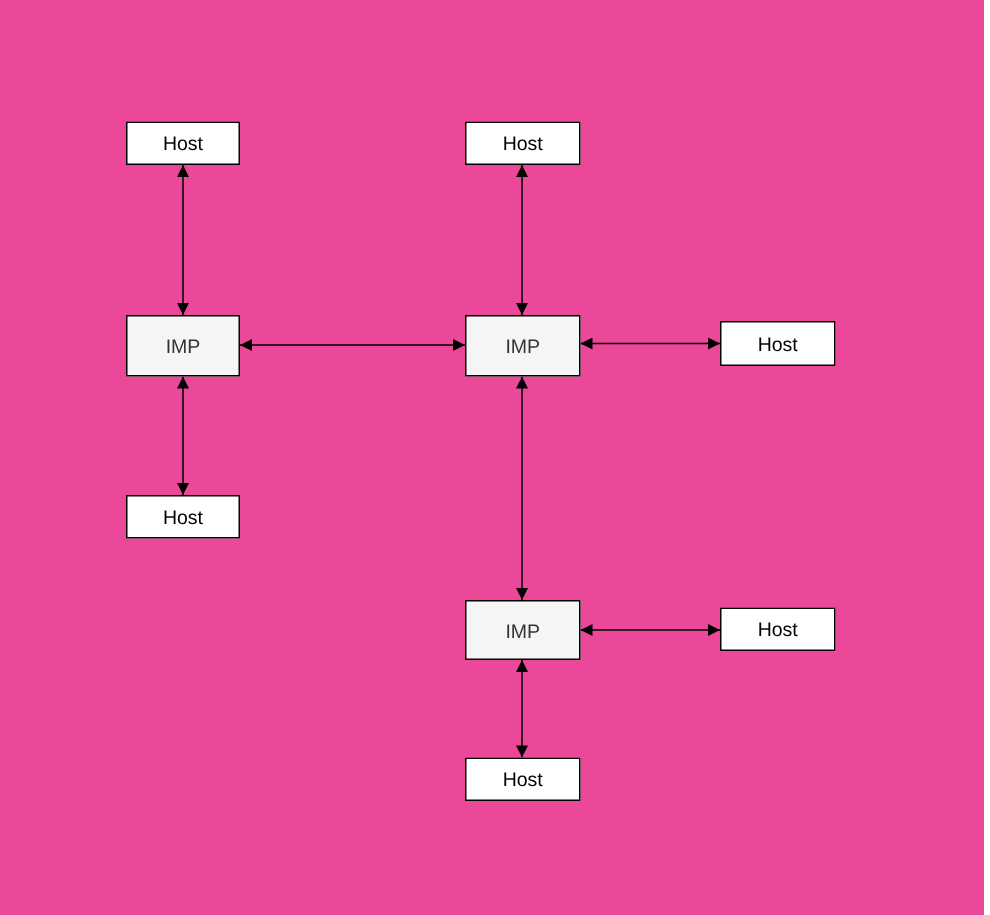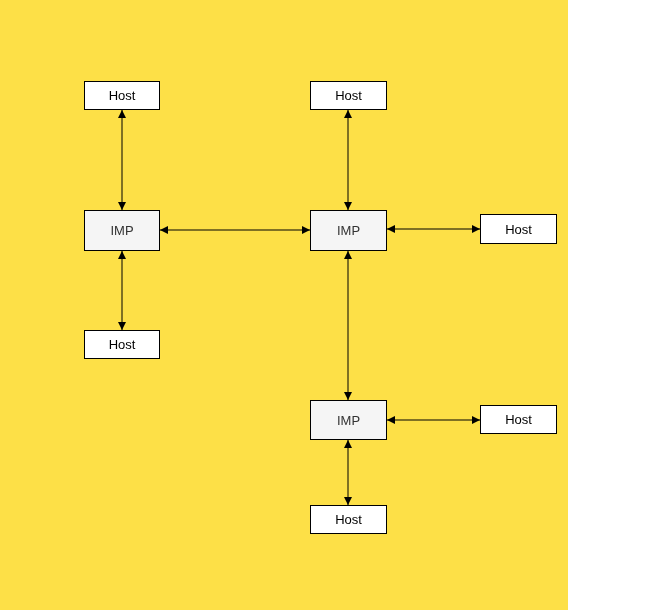--- a/index.html
+++ b/index.html
@@ -3,23 +3,23 @@
 <meta charset="utf-8">
 <style>
   html, body {
     margin: 0;
     padding: 0;
     background: #ffffff;
     font-family: "Liberation Sans", sans-serif;
   }
   .canvas {
     position: relative;
-    width: 568px;
+    width: 656px;
     height: 610px;
-    background: #fde047;
+    background: #ec4899;
     overflow: hidden;
   }
   .edge-layer {
     position: absolute;
     left: 0;
     top: 0;
     width: 660px;
     height: 610px;
     display: block;
   }

